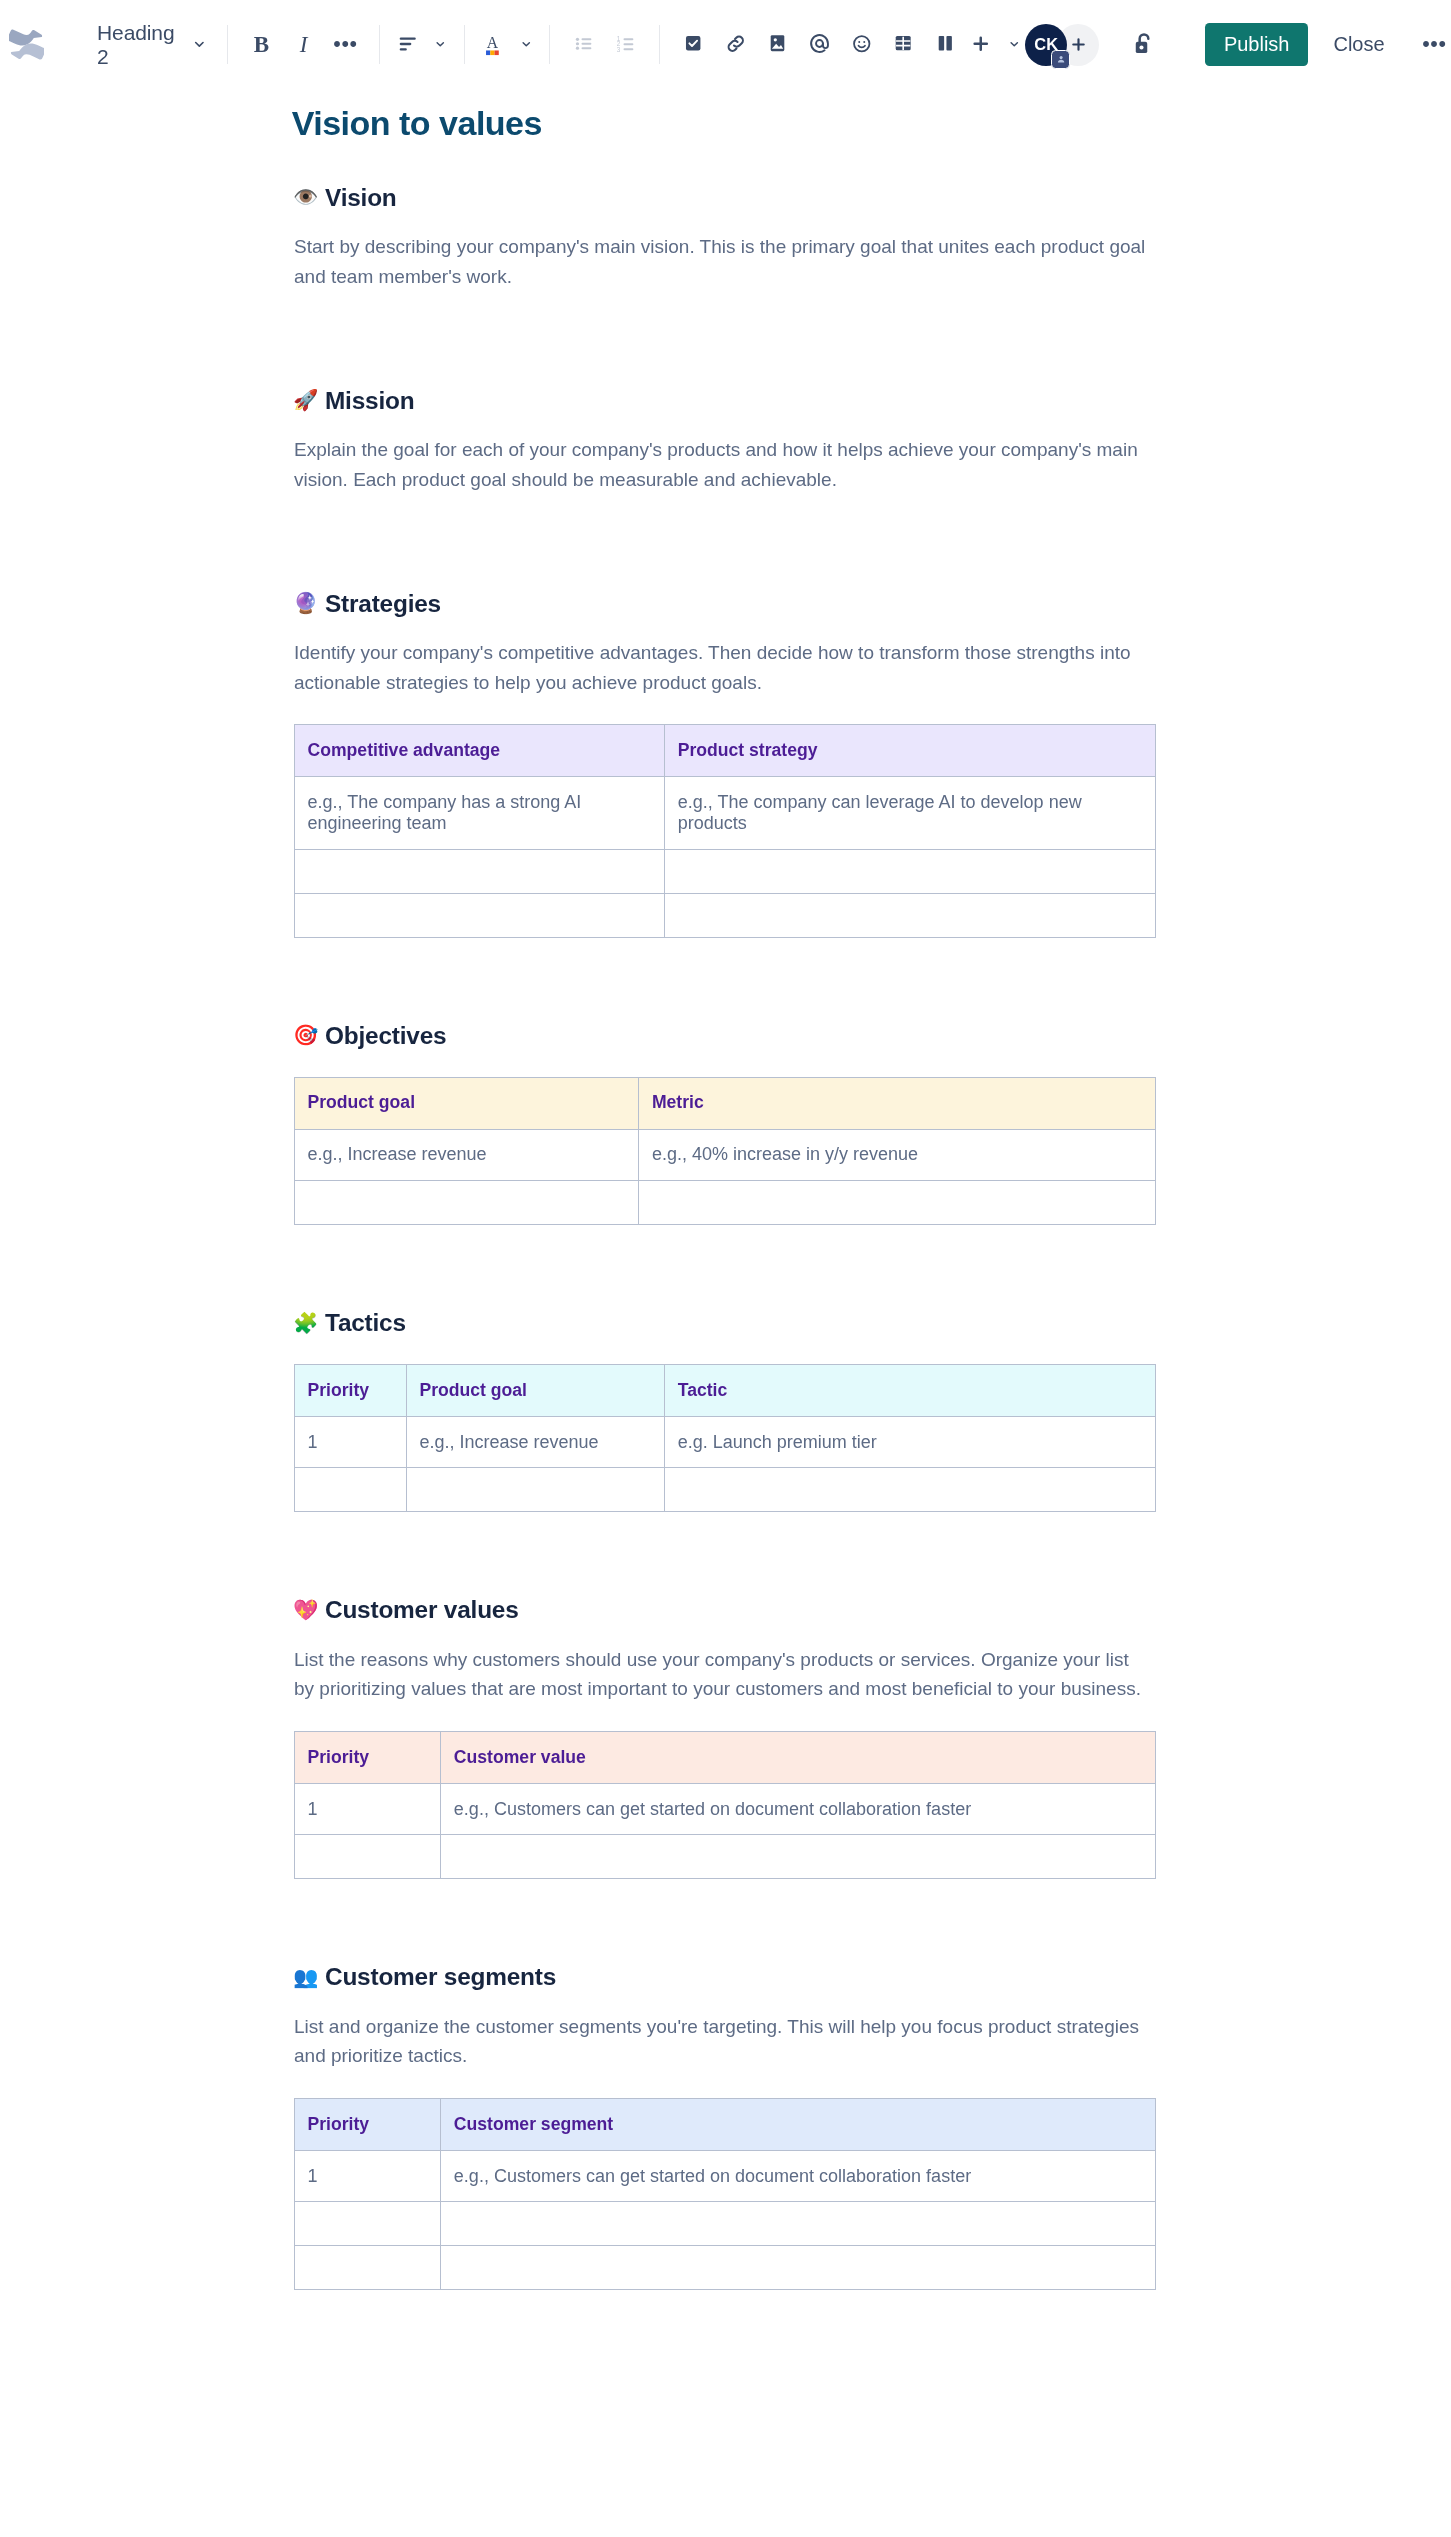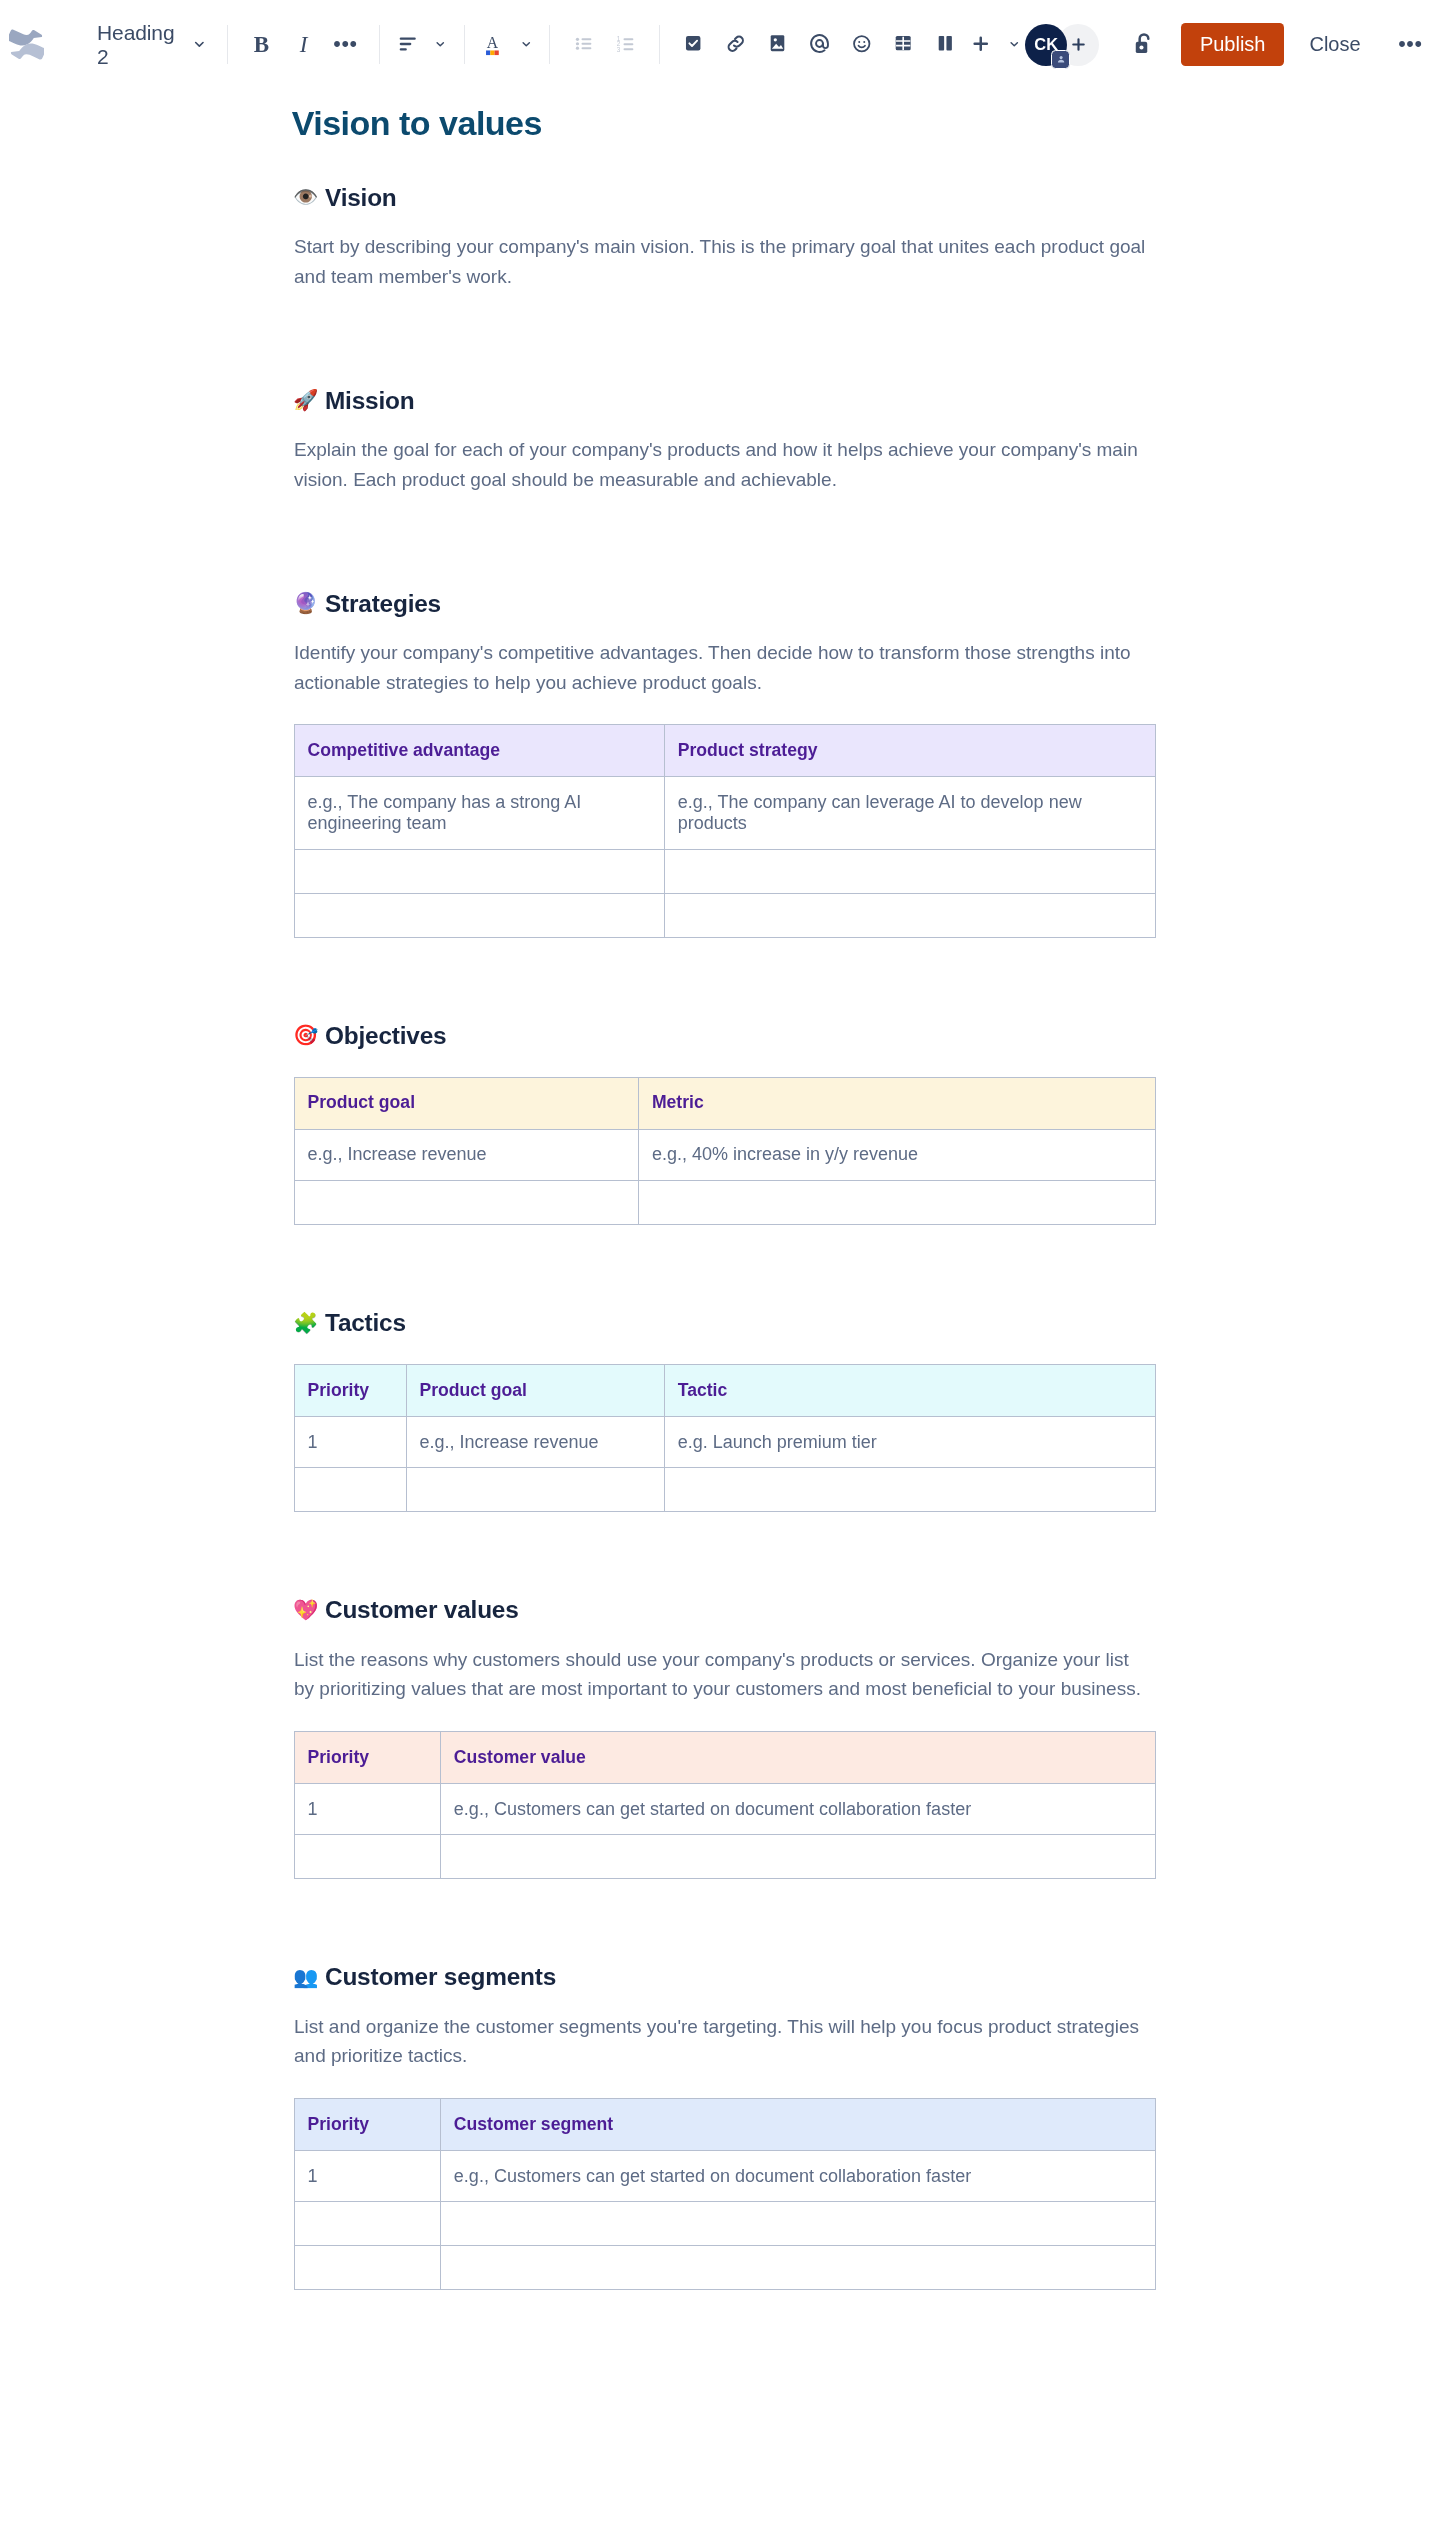--- a/index.html
+++ b/index.html
@@ -110,29 +110,30 @@
     margin-left: -10.2px;
     position: relative; z-index: 1;
     color: #2c3e5d;
   }
   .lock-btn {
     width: 44px; height: 44px;
     display:flex; align-items:center; justify-content:center;
     border-radius: 4.5px; margin-right: 14.7px; cursor: pointer;
   }
   .publish-btn {
-    background: #c2410c;
+    background: #0f766e;
     color: #ffffff;
     font-size: 20px;
     border: none;
     border-radius: 4.5px;
     height: 43px;
     padding: 0 19px;
     cursor: pointer;
     font-family: "Liberation Sans", sans-serif;
+    margin-left: 24px;
   }
   .close-btn {
     background: transparent;
     border: none;
     color: #3b4b66;
     font-size: 20px;
     height: 43px;
     padding: 0 17px;
     margin-left: 8px;
     cursor: pointer;

